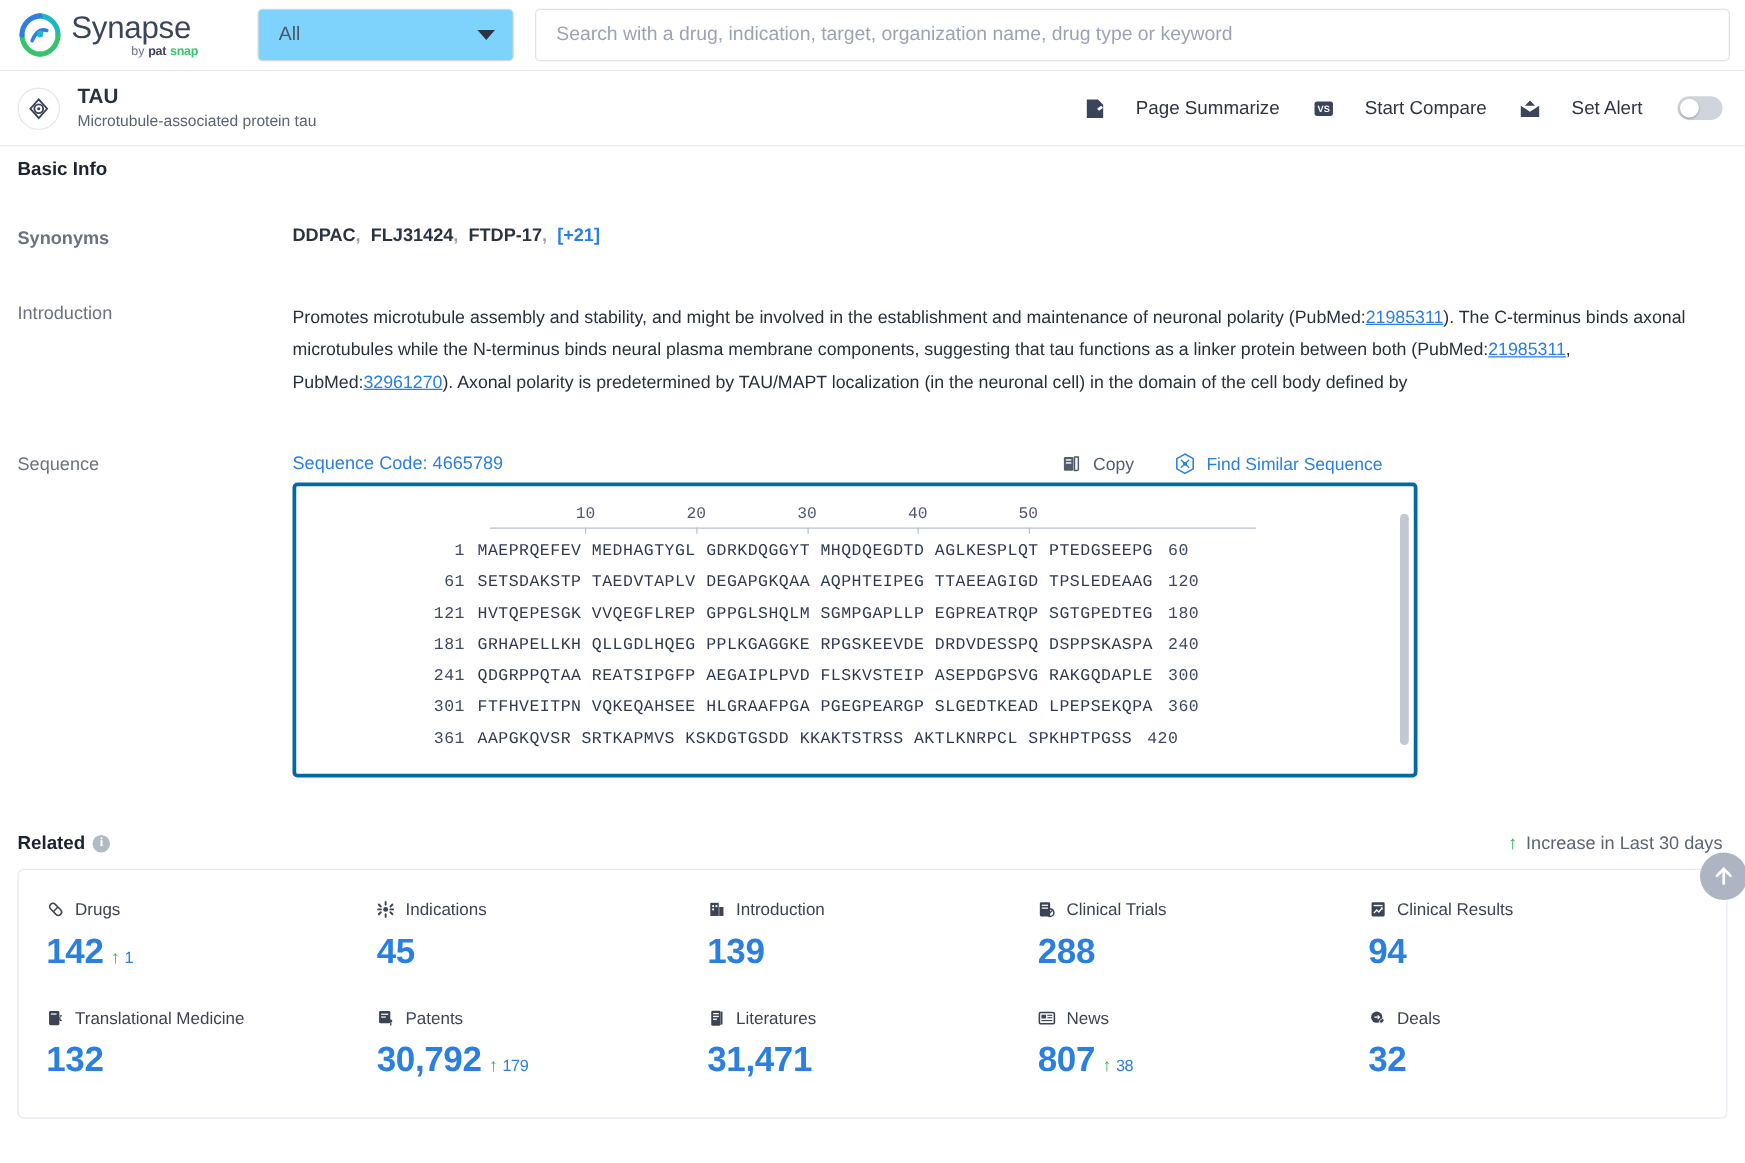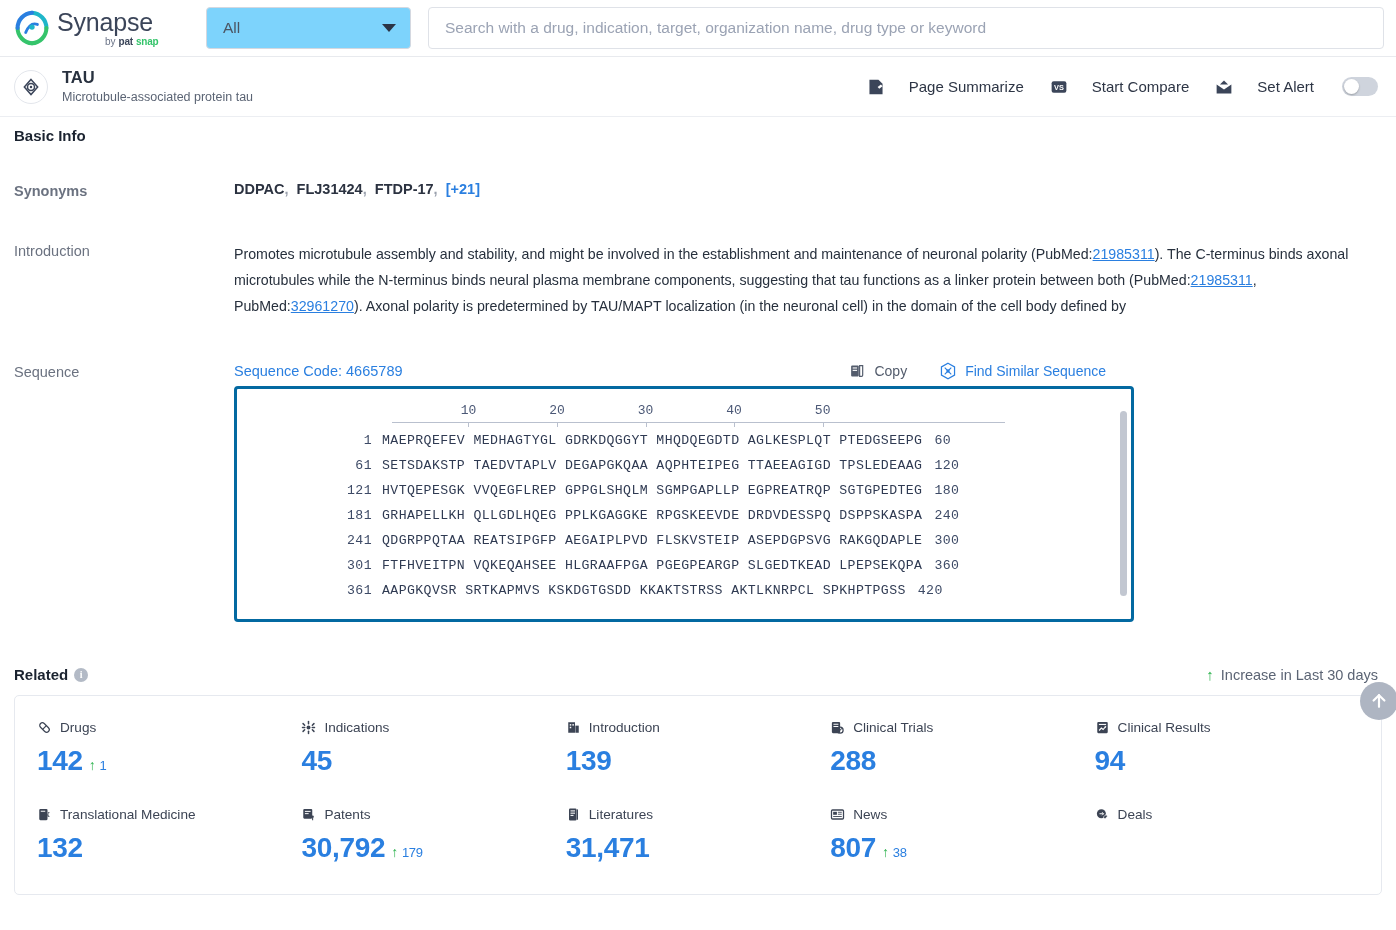--- a/index.html
+++ b/index.html
@@ -539,20 +539,23 @@
               <svg viewBox="0 0 20 20" width="15" height="15">
                 <circle cx="8.5" cy="9" r="6" fill="#3c4454"></circle>
                 <path d="M6 9 h5 M9.5 7 l2 2 l-2 2" stroke="#fff" stroke-width="1.3" fill="none"></path>
                 <g transform="rotate(-45 15 14)">
                   <rect x="12.2" y="10.8" width="5.6" height="3.4" rx="1.7" fill="#3c4454" stroke="#fff" stroke-width="0.9"></rect>
                 </g>
               </svg>
             </span>
             <span>Deals</span>
           </div>
+          <div class="stat-value">
+            <span>32</span>
+          </div>
         </div>
       </div>
     <div class="scrolltop">
       <svg viewBox="0 0 24 24" width="20" height="20">
         <path d="M12 5 L12 19" stroke="#fff" stroke-width="2.6" stroke-linecap="round"></path>
         <path d="M5.5 11.5 L12 5 L18.5 11.5" stroke="#fff" stroke-width="2.6" fill="none" stroke-linecap="round" stroke-linejoin="round"></path>
       </svg>
     </div>
   </div>
 

